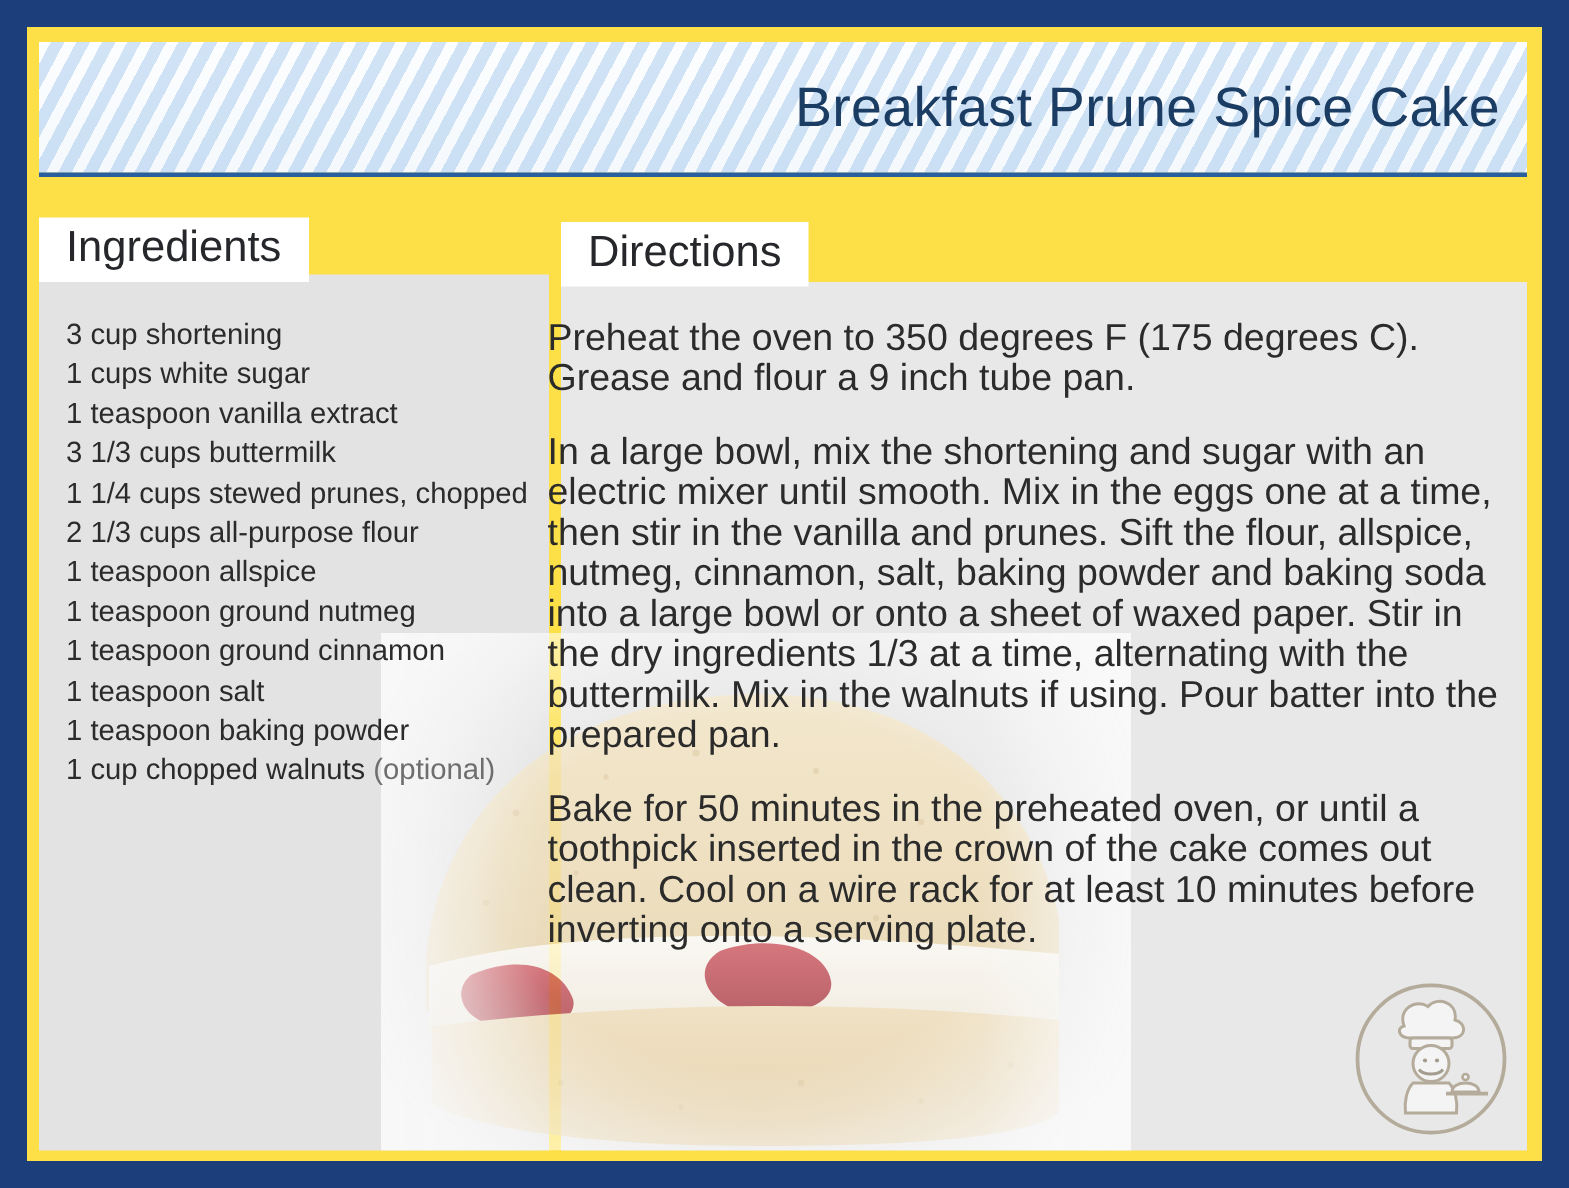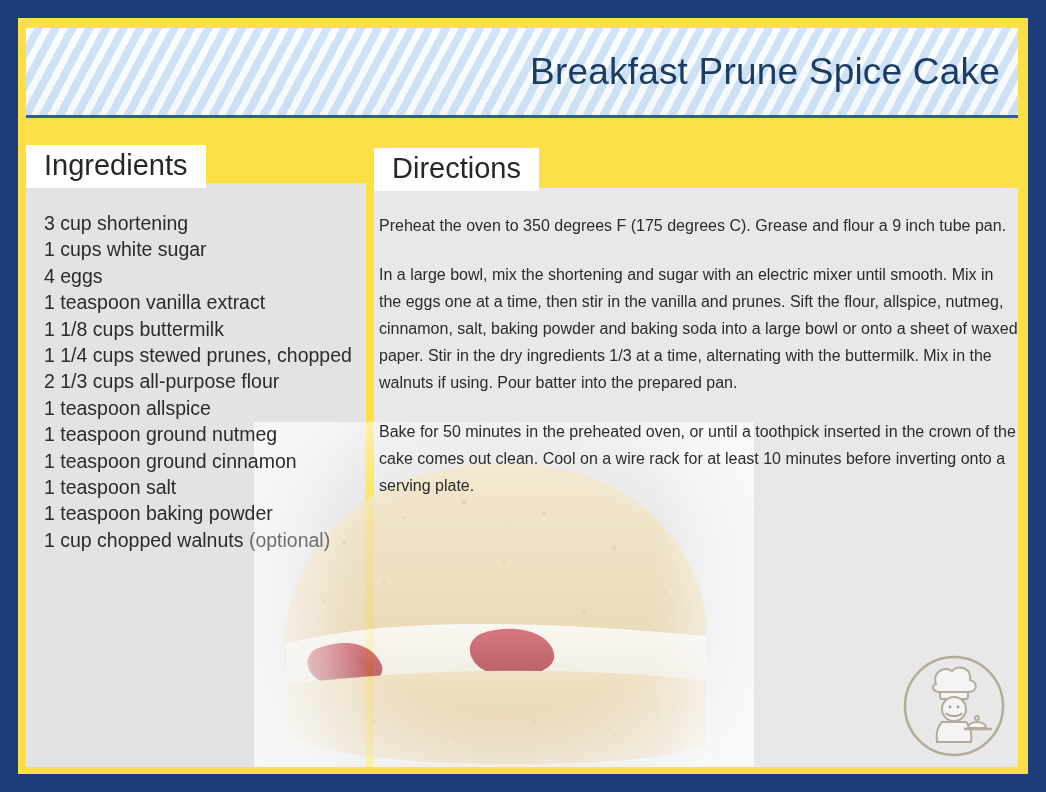--- a/index.html
+++ b/index.html
@@ -74,23 +74,23 @@
     font-size: 19.5px;
     line-height: 26.4px;
     color: #2b2b2b;
   }
   #ingredients-list .item { white-space: normal; }
   #ingredients-list .note { color: #6e6e6e; text-align: center; }
 
   
   #directions-body {
     position: absolute;
-    left: 361px; top: 194px;
+    left: 347px; top: 194px;
     width: 640px;
-    font-size: 16px;
+    font-size: 25px;
     line-height: 27px;
     color: #2b2b2b;
   }
   #directions-body p { margin: 0 0 22px 0; }
   #directions-body p:last-child { margin-bottom: 0; }
 
   
   #cake {
     position: absolute;
     left: 236px; top: 404px;
@@ -180,23 +180,22 @@
     <rect x="0" y="0" width="500" height="345" fill="url(#fadeL)"></rect>
     <rect x="0" y="0" width="500" height="345" fill="url(#vign)"></rect>
   </svg>
 
   <div class="col-head" id="directions-head">Directions</div>
   <div class="col-head" id="ingredients-head">Ingredients</div>
 
   <div id="ingredients-list">
     <div class="item"><span>3 cup shortening</span></div>
     <div class="item"><span>1 cups white sugar</span></div>
-    <div class="item"><span>4 eggs</span></div>
     <div class="item"><span>1 teaspoon vanilla extract</span></div>
-    <div class="item"><span>1 1/8 cups buttermilk</span></div>
+    <div class="item"><span>3 1/3 cups buttermilk</span></div>
     <div class="item"><span>1 1/4 cups stewed prunes, chopped</span></div>
     <div class="item"><span>2 1/3 cups all-purpose flour</span></div>
     <div class="item"><span>1 teaspoon allspice</span></div>
     <div class="item"><span>1 teaspoon ground nutmeg</span></div>
     <div class="item"><span>1 teaspoon ground cinnamon</span></div>
     <div class="item"><span>1 teaspoon salt</span></div>
     <div class="item"><span>1 teaspoon baking powder</span></div>
     <div class="item"><span>1 cup chopped walnuts </span><span class="note">(optional)</span></div>
   </div>
 

